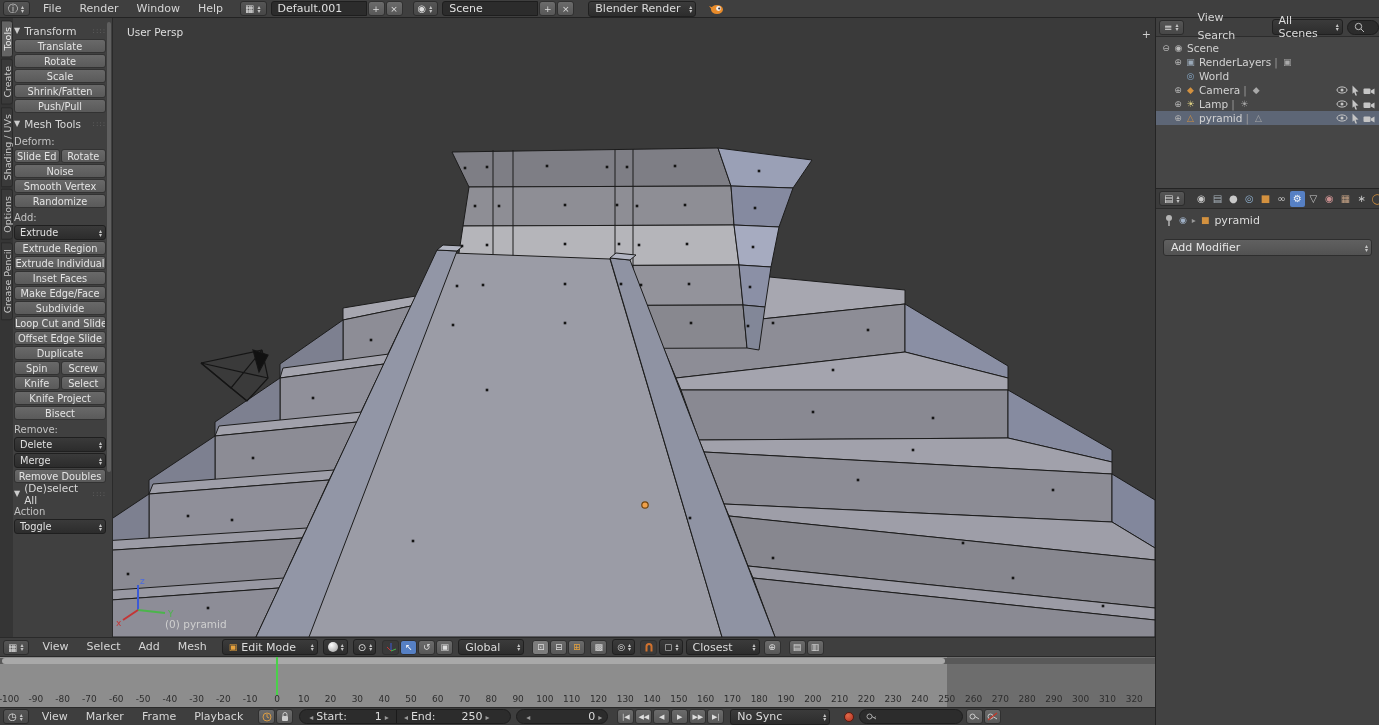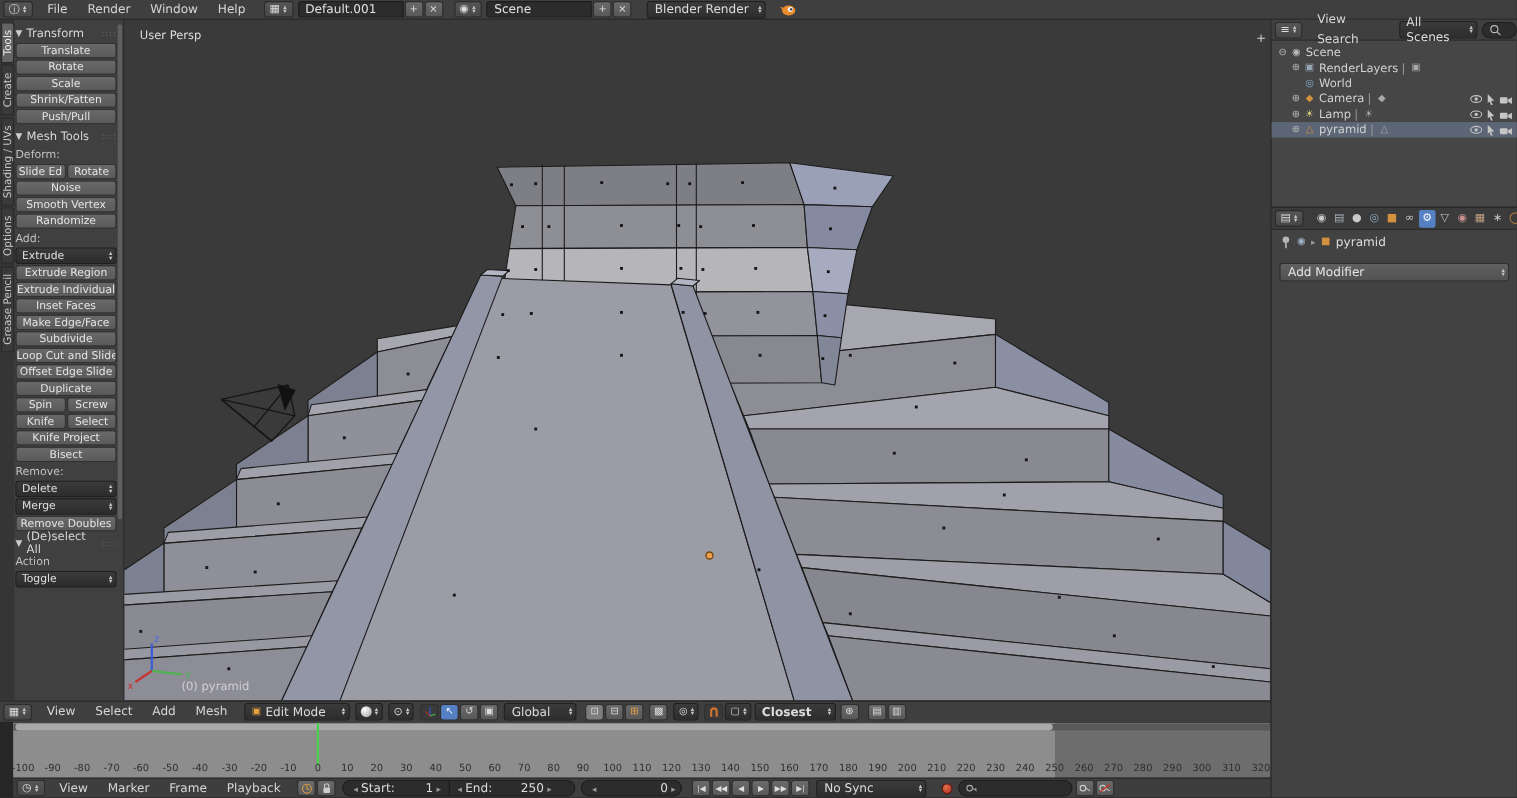--- a/index.html
+++ b/index.html
@@ -56,21 +56,21 @@
 
   #canvas { position:absolute; left:113px; top:0; width:1042px; height:619px; background:#3a3a3a; overflow:hidden; }
   #view-label { position:absolute; left:14px; top:8px; color:#dedede; font-size:10.5px; }
   #obj-label { position:absolute; left:52px; top:600px; color:#cfcfcf; font-size:10.5px; }
   #corner-plus { position:absolute; right:4px; top:10px; color:#d0d0d0; font-size:11px; }
 
   #vph { position:absolute; left:0; top:619px; width:1155px; height:19px; background:#3f3f3f;
          border-top:1px solid #2a2a2a; display:flex; align-items:center; }
 
   
-  #timeline { position:absolute; left:12px; top:656px; width:1145px; height:69px; }
+  #timeline { position:absolute; left:0; top:656px; width:1145px; height:69px; }
   #ruler { position:absolute; left:0; top:0; width:1155px; height:51px; background:#6d6d6d; border-top:1px solid #2a2a2a; overflow:hidden;}
   #ruler .inrange { position:absolute; left:0; top:0; width:947px; height:51px; background:#8d8d8d; }
   #ruler .sb-track { position:absolute; left:0; top:1px; width:1155px; height:6px; background:#595959; }
   #ruler .sb-thumb { position:absolute; left:2px; top:1px; width:943px; height:6px; background:#a9a9a9; border-radius:3px; }
   #playhead { position:absolute; left:276px; top:0; width:2px; height:39px; background:#4ad04a; }
   .rlabel { position:absolute; bottom:3px; transform:translateX(-50%); font-size:9px; color:#2e2e2e; }
   #tlh { position:absolute; left:0; top:51px; width:1155px; height:18px; background:#3e3e3e;
          border-top:1px solid #2a2a2a; display:flex; align-items:center; }
 
   
@@ -422,21 +422,21 @@
       </span>
       <span class="sqbtn" style="margin-left:5px; background:#3a3a3a;">
         <svg width="10" height="10">
             <path d="M2.5,9.5 L2.5,4.5 A2.5,2.5 0 0 1 7.5,4.5 L7.5,9.5" stroke="#d0722e" stroke-width="2" fill="none"></path>
           </svg>
       </span>
       <span class="ddark" style="padding-left:4px; margin-left:2px;">
         <span style="font-size:9px;">▢</span>
           <span class="ud"></span>
       </span>
-      <span class="ddark" style="width:74px; margin-left:3px;font-weight:bold;">
+      <span class="ddark" style="width:74px; margin-left:3px;">
         <span>Closest</span>
           <span class="ud"></span>
       </span>
       <span class="sqbtn" style="margin-left:4px;">⊕</span>
       <span class="sqbtn" style="margin-left:8px;">▤</span>
       <span class="sqbtn">▥</span>
     </div>
   </div>
 
   <div id="timeline">

